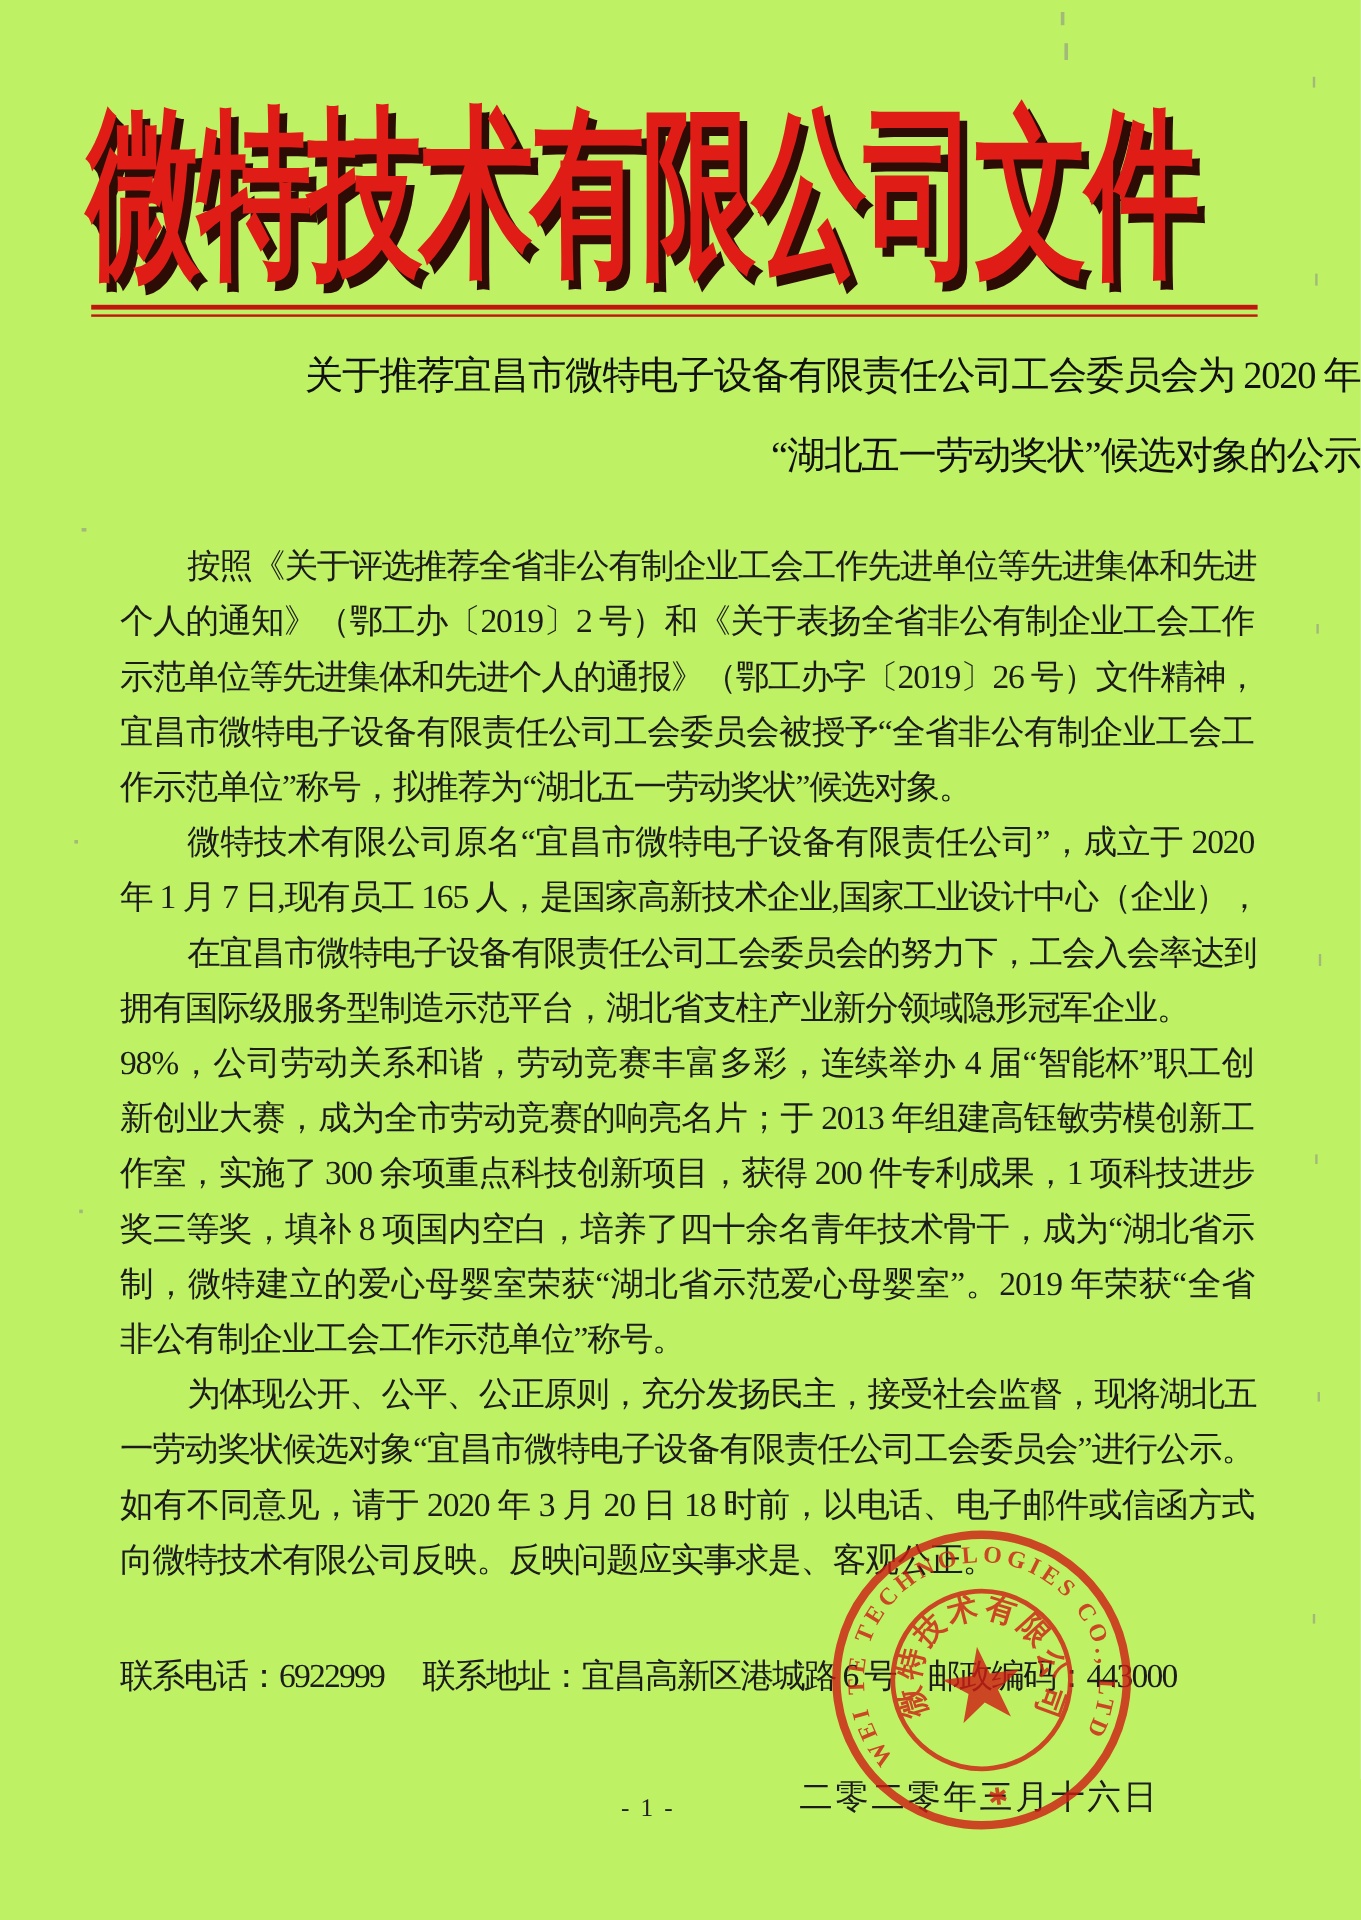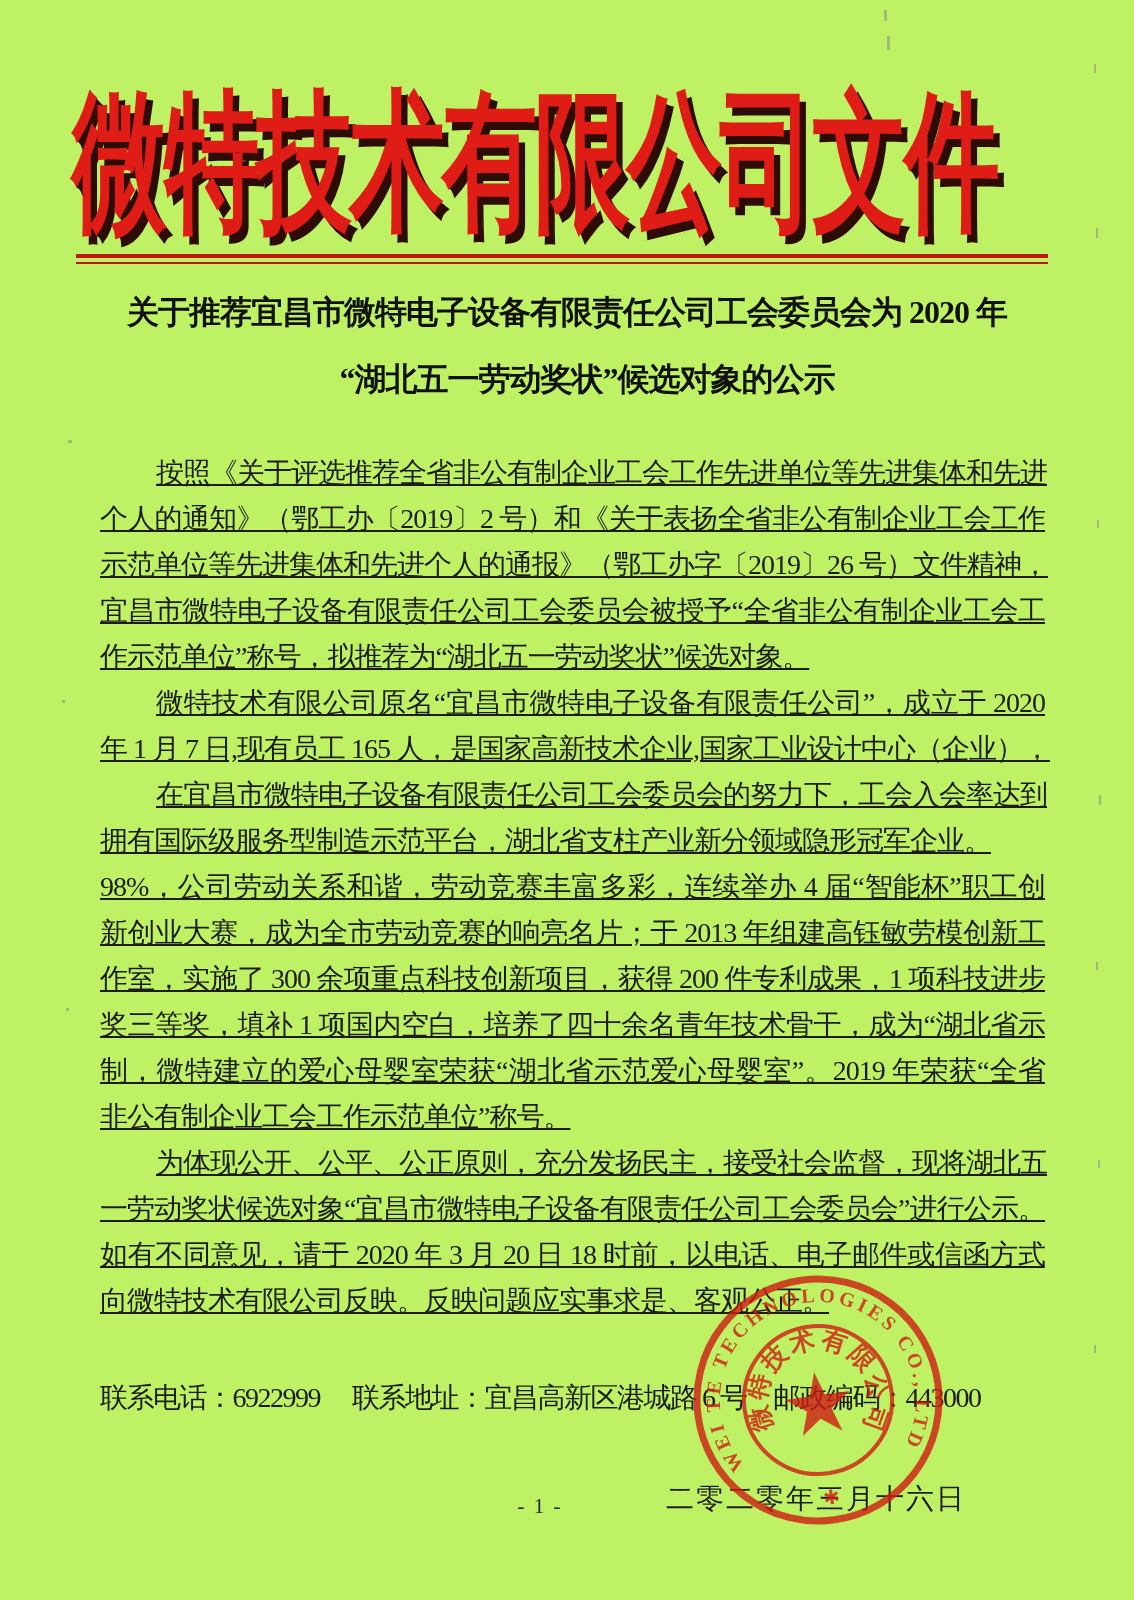--- a/index.html
+++ b/index.html
@@ -28,35 +28,34 @@
     letter-spacing:-4px;
   }
   .red-rule{
     position:absolute;left:76px;top:254px;width:972px;height:4px;
     border-top:4px solid #c21510;
     border-bottom:2px solid #c21510;
   }
   
   .doc-title{
     position:absolute;left:0;top:292px;width:1134px;
-    text-align:center;
-    font-weight:bold;
+    text-align:right;
+    font-weight:normal;
     font-size:32px;
     letter-spacing:-1px;
     line-height:40px;
     color:#111;
   }
   .doc-title .t2{margin-top:27px;margin-left:40px;}
   
   .doc-body{
     position:absolute;left:100px;top:450px;width:945px;
     font-size:28px;
     letter-spacing:-1px;
     line-height:46px;
-    text-decoration:underline;
   }
   .bline{
     text-align:justify;
     text-align-last:justify;
     height:46px;
     white-space:nowrap;
   }
   .bline.first{text-indent:2em;}
   .bline.plast{text-align-last:left;white-space:normal;}
   .contact-line{
@@ -102,21 +101,21 @@
       <div class="bline">示范单位等先进集体和先进个人的通报》（鄂工办字〔2019〕26 号）文件精神，</div>
       <div class="bline">宜昌市微特电子设备有限责任公司工会委员会被授予“全省非公有制企业工会工</div>
       <div class="bline plast">作示范单位”称号，拟推荐为“湖北五一劳动奖状”候选对象。</div>
       <div class="bline first">微特技术有限公司原名“宜昌市微特电子设备有限责任公司”，成立于 2020</div>
       <div class="bline">年 1 月 7 日,现有员工 165 人，是国家高新技术企业,国家工业设计中心（企业），</div>
       <div class="bline first">在宜昌市微特电子设备有限责任公司工会委员会的努力下，工会入会率达到</div>
       <div class="bline plast">拥有国际级服务型制造示范平台，湖北省支柱产业新分领域隐形冠军企业。</div>
       <div class="bline">98%，公司劳动关系和谐，劳动竞赛丰富多彩，连续举办 4 届“智能杯”职工创</div>
       <div class="bline">新创业大赛，成为全市劳动竞赛的响亮名片；于 2013 年组建高钰敏劳模创新工</div>
       <div class="bline">作室，实施了 300 余项重点科技创新项目，获得 200 件专利成果，1 项科技进步</div>
-      <div class="bline">奖三等奖，填补 1 项国内空白，培养了四十余名青年技术骨干，成为“湖北省示</div>
+      <div class="bline">奖三等奖，填补 8 项国内空白，培养了四十余名青年技术骨干，成为“湖北省示</div>
       <div class="bline">制，微特建立的爱心母婴室荣获“湖北省示范爱心母婴室”。2019 年荣获“全省</div>
       <div class="bline plast">非公有制企业工会工作示范单位”称号。</div>
       <div class="bline first">为体现公开、公平、公正原则，充分发扬民主，接受社会监督，现将湖北五</div>
       <div class="bline">一劳动奖状候选对象“宜昌市微特电子设备有限责任公司工会委员会”进行公示。</div>
       <div class="bline">如有不同意见，请于 2020 年 3 月 20 日 18 时前，以电话、电子邮件或信函方式</div>
       <div class="bline plast">向微特技术有限公司反映。反映问题应实事求是、客观公正。</div>
     </div>
 
   <div class="contact-line">联系电话：6922999　 联系地址：宜昌高新区港城路 6 号　邮政编码：443000</div>
 

